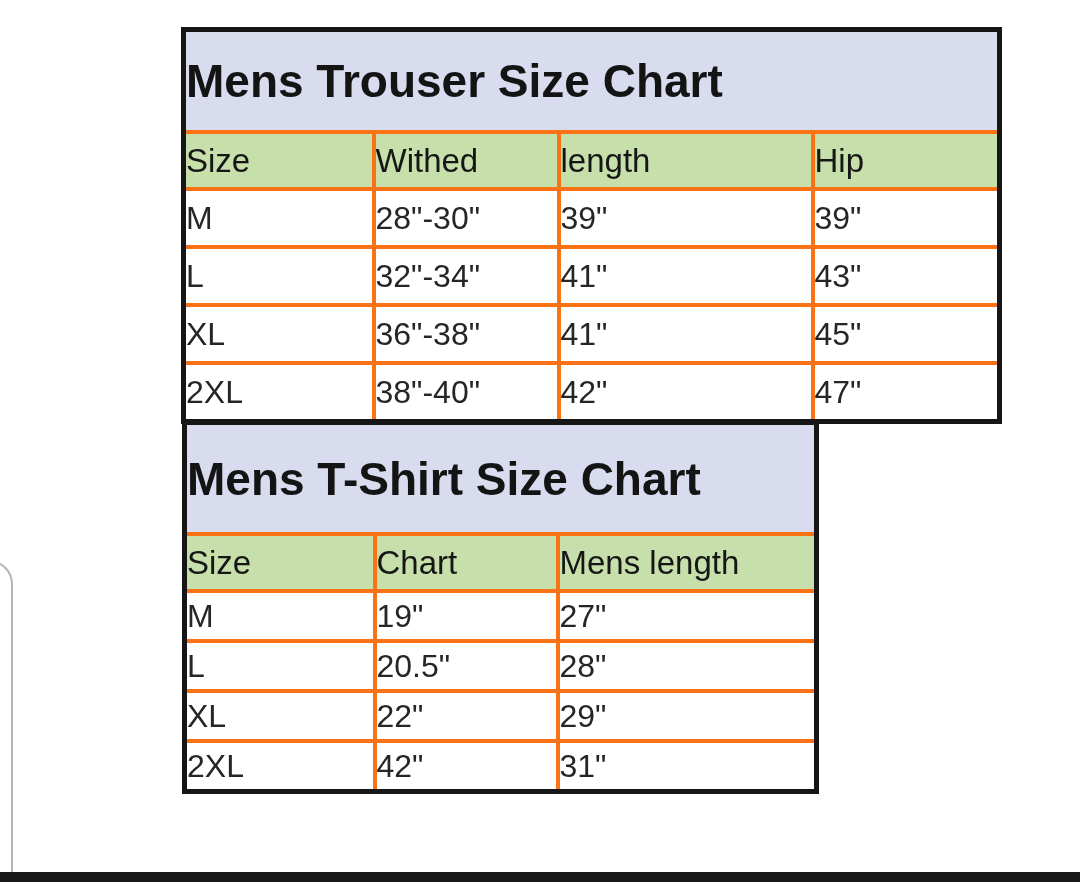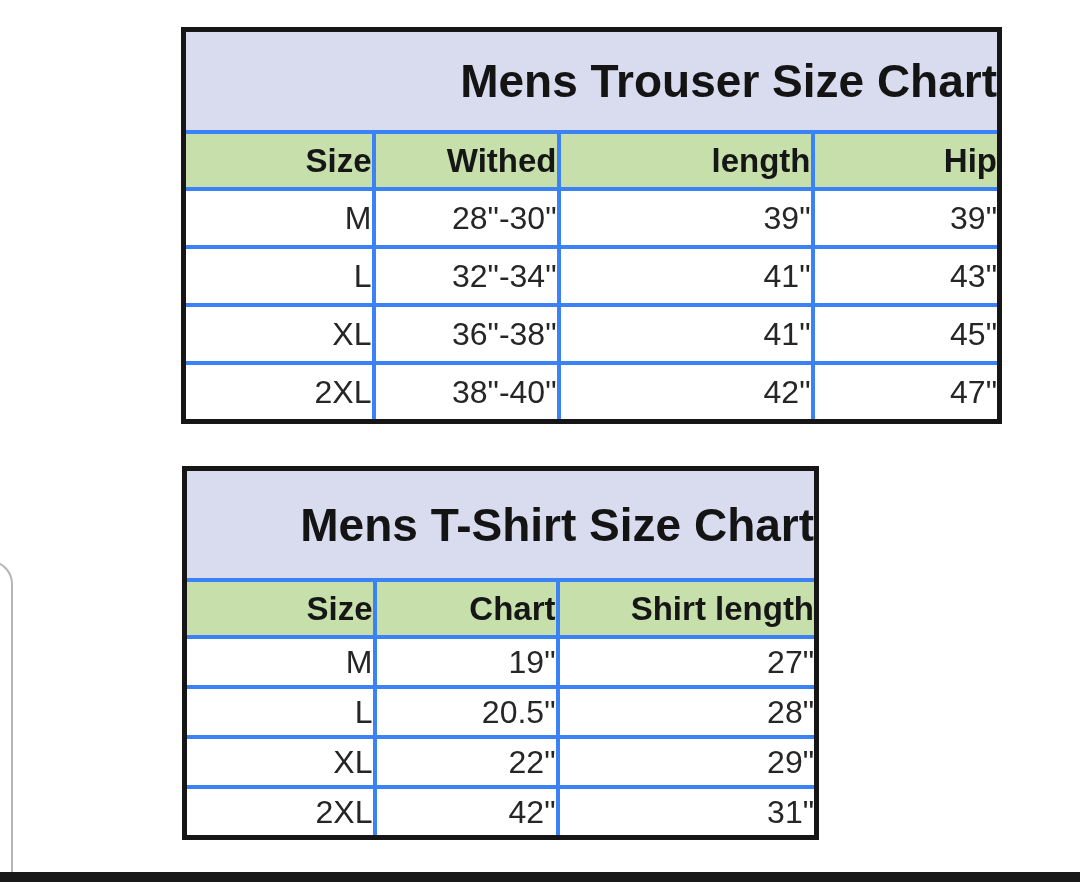--- a/index.html
+++ b/index.html
@@ -14,51 +14,51 @@
   }
 
   table.chart {
     position: absolute;
     border-collapse: collapse;
     table-layout: fixed;
     border: 5px solid #161616;
     background: #ffffff;
   }
   table.chart td, table.chart th {
-    border: 4px solid #3b82f6;
-    text-align: right;
+    border: 4px solid #f97316;
+    text-align: left;
     vertical-align: middle;
     padding: 0;
     overflow: hidden;
     white-space: nowrap;
   }
 
   
   table.trouser { left: 181px; top: 27px; width: 816px; }
   table.trouser tr.title-row td { height: 98px; }
   table.trouser tr.head-row th  { height: 53px; }
   table.trouser tr.data-row td  { height: 54px; }
 
   
-  table.tshirt { left: 182px; top: 466px; width: 632px; }
+  table.tshirt { left: 182px; top: 420px; width: 632px; }
   table.tshirt tr.title-row td { height: 107px; }
   table.tshirt tr.head-row th  { height: 53px; }
   table.tshirt tr.data-row td  { height: 46px; }
 
   td.title-cell {
     background: #d9dcee;
     font-size: 46px;
     font-weight: bold;
     letter-spacing: 0px;
     color: #141414;
   }
   tr.head-row th {
     background: #c7e0ab;
     font-size: 33px;
-    font-weight: bold;
+    font-weight: normal;
     color: #161616;
   }
   tr.data-row td {
     background: #ffffff;
     font-size: 32px;
     font-weight: normal;
     color: #262626;
   }
 
   
@@ -139,21 +139,21 @@
         <col style="width:183px">
         <col style="width:259px">
     </colgroup>
     <tbody>
       <tr class="title-row">
         <td class="title-cell" colspan="3">Mens T-Shirt Size Chart</td>
       </tr>
       <tr class="head-row">
         <th>Size</th>
         <th>Chart</th>
-        <th>Shirt length</th>
+        <th>Mens length</th>
       </tr>
       <tr class="data-row">
         <td>M</td>
         <td>19"</td>
         <td>27"</td>
       </tr>
       <tr class="data-row">
         <td>L</td>
         <td>20.5"</td>
         <td>28"</td>

